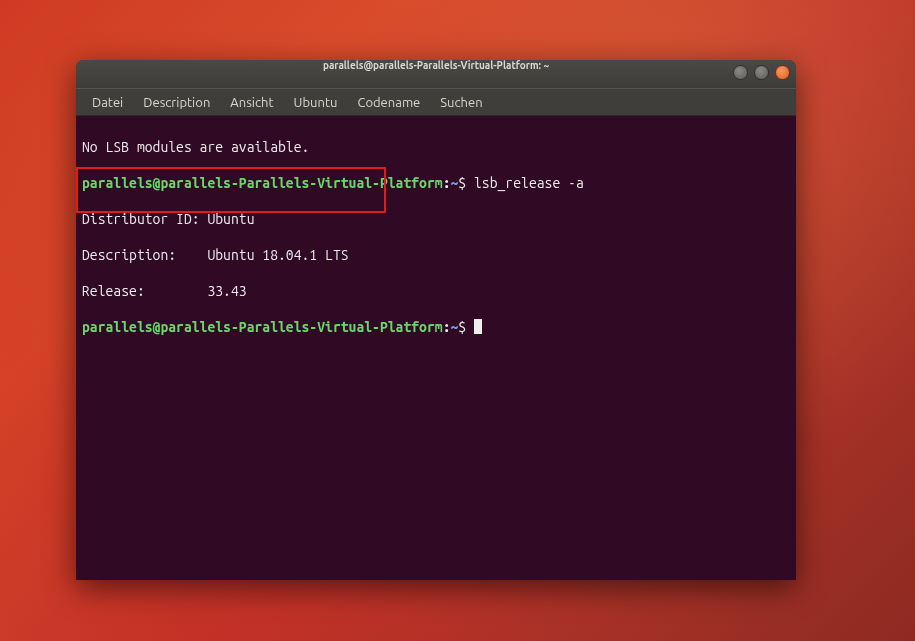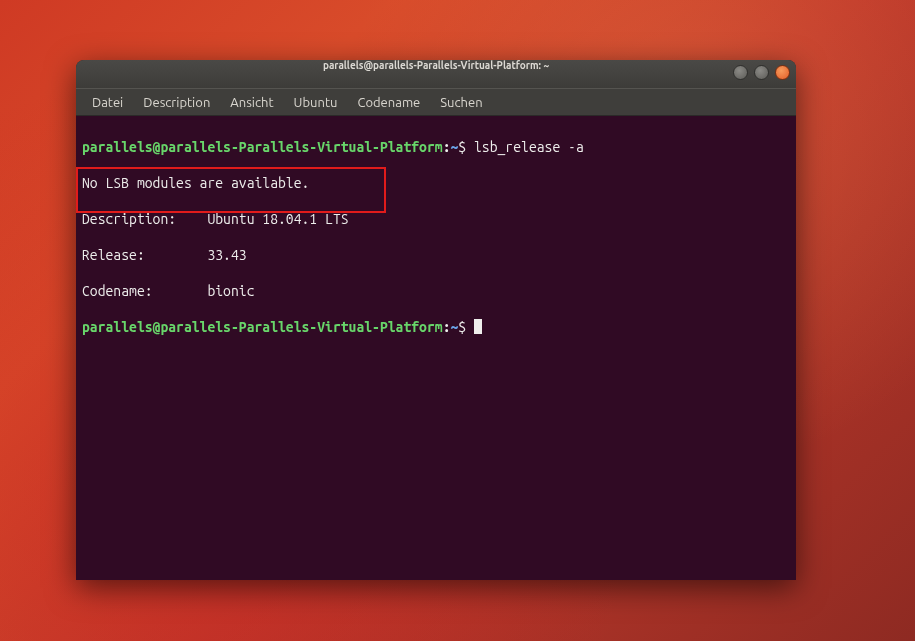--- a/index.html
+++ b/index.html
@@ -135,24 +135,24 @@
     <div class="menubar">
       <span class="menu-item">Datei</span>
       <span class="menu-item">Description</span>
       <span class="menu-item">Ansicht</span>
       <span class="menu-item">Ubuntu</span>
       <span class="menu-item">Codename</span>
       <span class="menu-item">Suchen</span>
     </div>
 
     <div class="terminal-body">
+<span class="tl">No LSB modules are available.</span>
 <span class="tl"><span class="prompt-user">parallels@parallels-Parallels-Virtual-Platform</span><span class="prompt-colon">:</span><span class="prompt-path">~</span><span class="prompt-dollar">$</span><span class="cmd"> lsb_release -a</span></span>
-<span class="tl">No LSB modules are available.</span>
+<span class="tl">Distributor ID: Ubuntu</span>
 <span class="tl">Description:    Ubuntu 18.04.1 LTS</span>
 <span class="tl">Release:        33.43</span>
-<span class="tl">Codename:       bionic</span>
 <span class="tl"><span class="prompt-user">parallels@parallels-Parallels-Virtual-Platform</span><span class="prompt-colon">:</span><span class="prompt-path">~</span><span class="prompt-dollar">$</span> <span class="cursor"></span></span>
 
       <div class="highlight-box" style="left:0px; top:51px; width:306px; height:42px;"></div>
     </div>
 
   </div>
 </div>
 
 </body></html>

